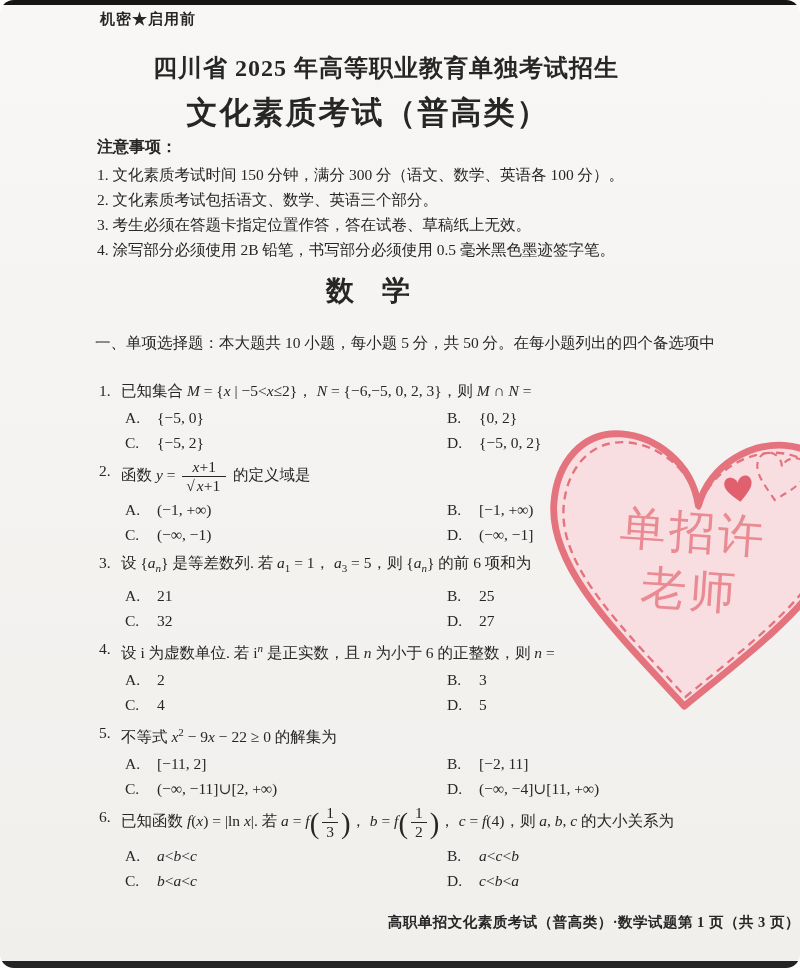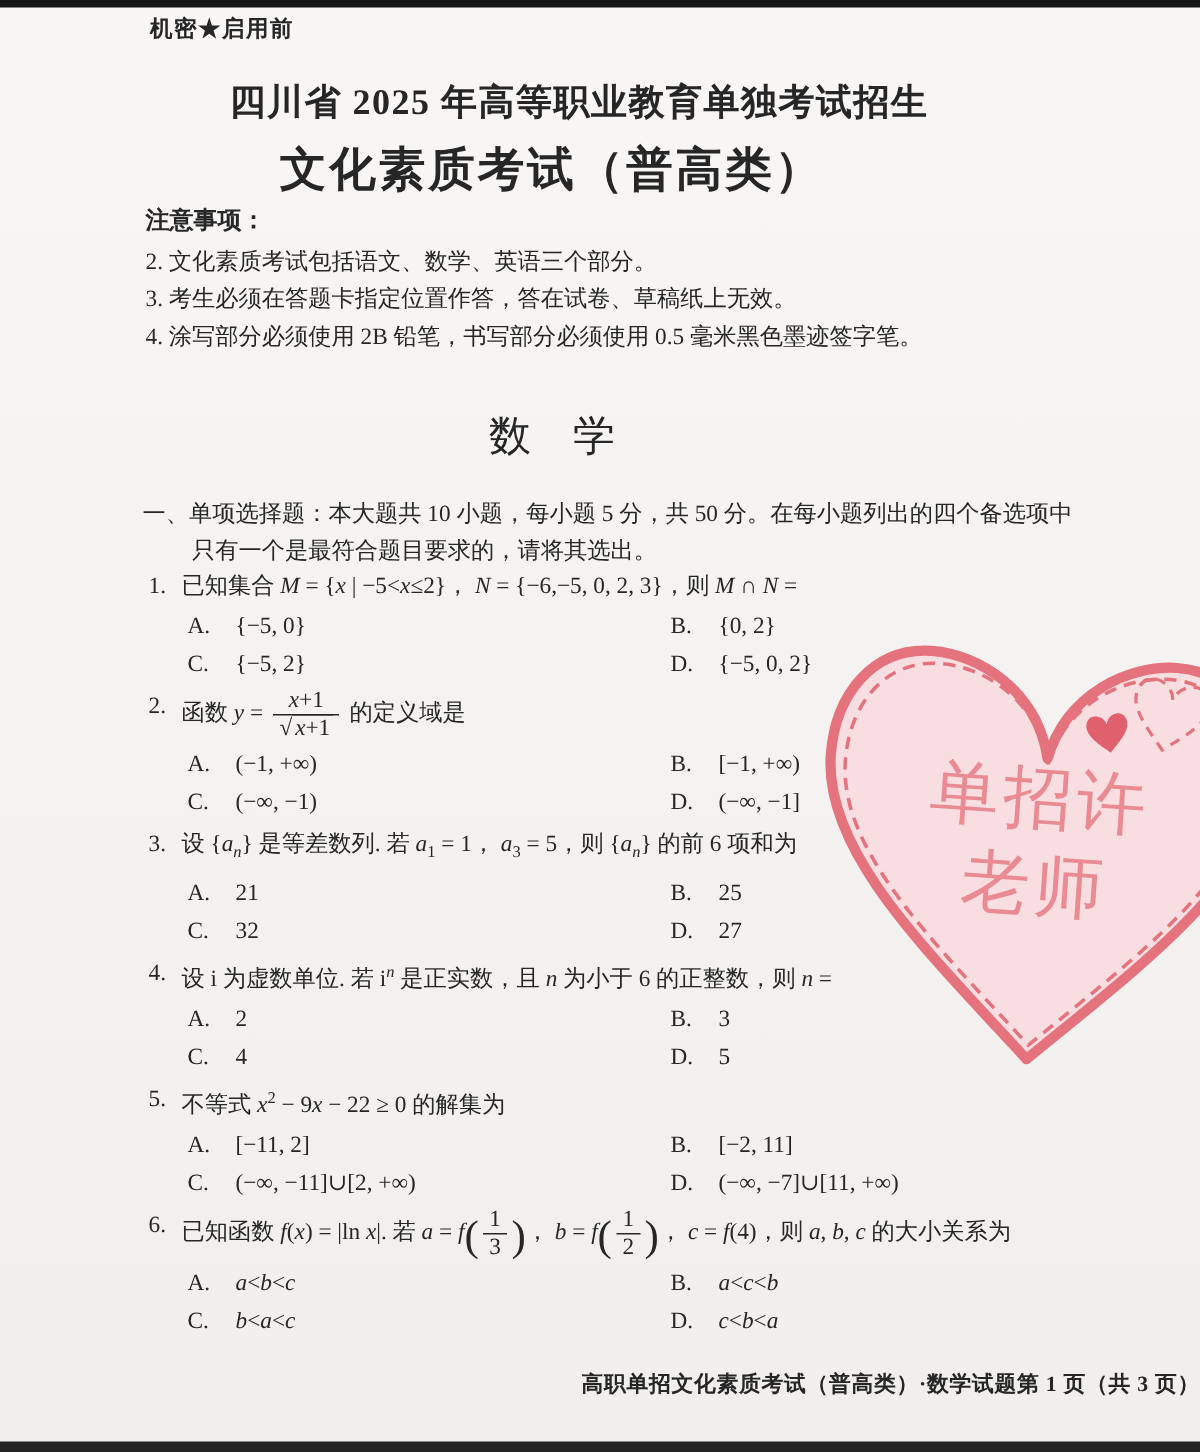--- a/index.html
+++ b/index.html
@@ -1,34 +1,35 @@
 <!DOCTYPE html>
 <html><head>
 <meta charset="utf-8">
 <style>
   * { margin:0; padding:0; box-sizing:border-box; }
   html,body { width:800px; height:968px; }
   body { font-family:"Liberation Serif","DejaVu Serif",serif; color:#262626; }
   .page {
     position:relative; width:800px; height:968px; overflow:hidden;
     background:linear-gradient(180deg,#f8f7f5 0%,#f4f3f1 45%,#f0efec 100%);
+    border-radius:14px;
   }
   .bar { position:absolute; left:0; width:800px; background:#161616; }
   .bar.top { top:0; height:5px; }
   .bar.bottom { bottom:0; height:7px; background:#242424; }
 
   .classification { position:absolute; left:100px; top:10px; font-size:15px; font-weight:bold; letter-spacing:1px; }
   .title1 { position:absolute; left:0; top:52px; width:772px; text-align:center; font-size:24px; font-weight:bold; letter-spacing:1px; }
   .title2 { position:absolute; left:0; top:92px; width:736px; text-align:center; font-size:31px; font-weight:bold; letter-spacing:2px; }
 
   .notes { position:absolute; left:97px; top:137px; width:640px; }
   .notes-h { font-size:16px; font-weight:bold; margin-bottom:4px; }
   .note { font-size:15.5px; line-height:25px; }
 
-  .subject { position:absolute; left:0; top:272px; width:736px; text-align:center; font-size:28px; font-weight:normal; }
+  .subject { position:absolute; left:0; top:272px; width:736px; text-align:center; font-size:28px; font-weight:bold; }
 
   .section-h { position:absolute; left:95px; top:330px; width:650px; font-size:15.5px; font-weight:normal; line-height:25px; }
   .section-h .indent { padding-left:33px; }
 
   .questions { position:absolute; left:95px; top:378px; width:660px; font-size:15.5px; }
   .q { margin-bottom:3px; }
   .stem { display:flex; line-height:25px; }
   .qno { width:26px; flex:0 0 26px; padding-left:4px; }
   .stem-t { flex:1; }
   .opts { display:grid; grid-template-columns:322px auto; padding-left:30px; margin-top:2px; }
@@ -59,30 +60,30 @@
 
 <div class="page">
   <div class="bar top"></div>
 
   <div class="classification">机密★启用前</div>
   <div class="title1">四川省 2025 年高等职业教育单独考试招生</div>
   <div class="title2">文化素质考试（普高类）</div>
 
   <div class="notes">
     <div class="notes-h">注意事项：</div>
+    <div class="note">1.  文化素质考试时间 150 分钟，满分 300 分（语文、数学、英语各 100 分）。</div>
     <div class="note">2.  文化素质考试包括语文、数学、英语三个部分。</div>
     <div class="note">3.  考生必须在答题卡指定位置作答，答在试卷、草稿纸上无效。</div>
     <div class="note">4.  涂写部分必须使用 2B 铅笔，书写部分必须使用 0.5 毫米黑色墨迹签字笔。</div>
   </div>
 
   <div class="subject">数　学</div>
 
   <div class="section-h">
     <div>一、单项选择题：本大题共 10 小题，每小题 5 分，共 50 分。在每小题列出的四个备选项中</div>
-    <div class="indent">只有一个是最符合题目要求的，请将其选出。</div>
   </div>
 
   <div class="questions">
 
     <div class="q">
       <div class="stem">
         <span class="qno">1.</span>
         <span class="stem-t">已知集合 <i>M</i> = {<i>x</i> | −5&lt;<i>x</i>≤2}， <i>N</i> = {−6,−5, 0, 2, 3}，则 <i>M</i> ∩ <i>N</i> =</span>
       </div>
       <div class="opts">
@@ -196,21 +197,21 @@
         <div class="opt">
             <span class="ol">B.</span>
             <span>[−2, 11]</span>
           </div>
         <div class="opt">
             <span class="ol">C.</span>
             <span>(−∞, −11]∪[2, +∞)</span>
           </div>
         <div class="opt">
             <span class="ol">D.</span>
-            <span>(−∞, −7]∪[11, +∞)</span>
+            <span>(−∞, −4]∪[11, +∞)</span>
           </div>
       </div>
     </div>
 
     <div class="q">
       <div class="stem">
         <span class="qno">6.</span>
         <span class="stem-t">已知函数 <i>f</i>(<i>x</i>) = |ln <i>x</i>|. 若 <i>a</i> = <i>f</i><span class="bigp">(</span><span class="frac">
               <span class="fr-num">1</span>
               <span class="fr-den">3</span>

